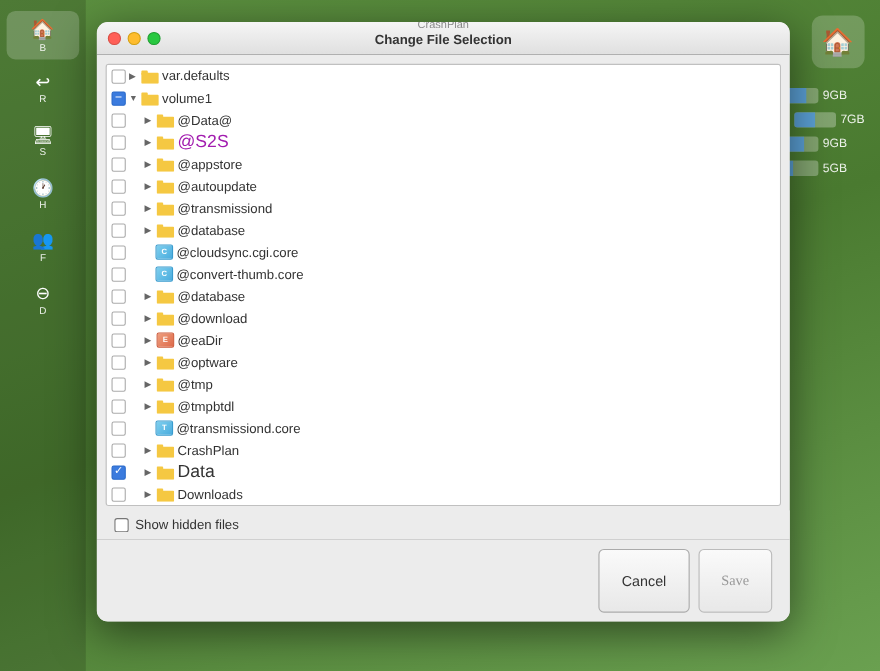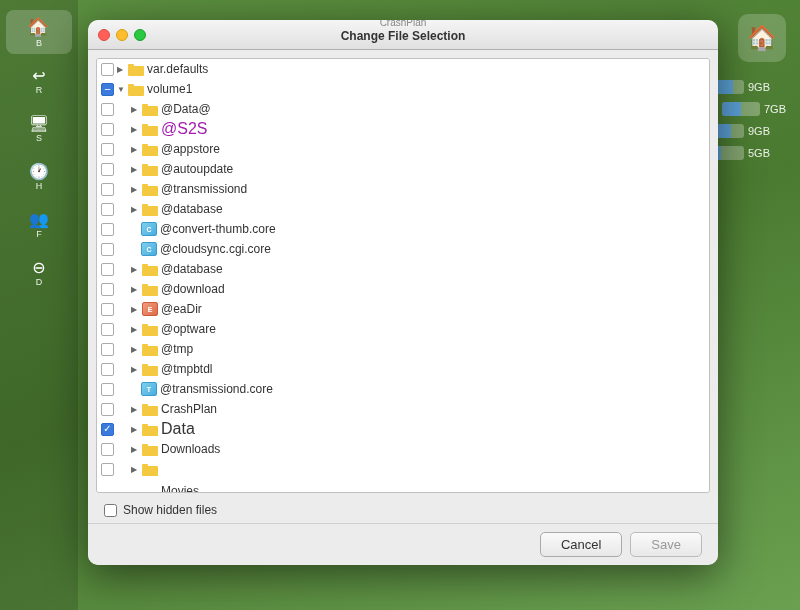--- a/index.html
+++ b/index.html
@@ -186,31 +186,31 @@
         <span style="font-size:12px;color:#333;">@database</span>
       </div>
 
       <div style="display:flex;align-items:center;height:20px;padding-left:4px;">
         <div style="width:13px;height:13px;border:1px solid #aaa;border-radius:2px;background:#fff;margin-right:3px;flex-shrink:0;"></div>
         <span style="width:14px;display:inline-block;flex-shrink:0;"></span>
         <span style="width:10px;display:inline-block;flex-shrink:0;"></span>
         <div style="width:16px;height:14px;margin-right:3px;flex-shrink:0;background:linear-gradient(135deg,#7ecfee,#4aacde);border:1px solid #3a9cce;border-radius:2px;display:flex;align-items:center;justify-content:center;">
           <span style="font-size:7px;color:white;font-weight:bold;">C</span>
         </div>
-        <span style="font-size:12px;color:#333;">@convert-thumb.core</span>
+        <span style="font-size:12px;color:#333;">@cloudsync.cgi.core</span>
       </div>
 
       <div style="display:flex;align-items:center;height:20px;padding-left:4px;">
         <div style="width:13px;height:13px;border:1px solid #aaa;border-radius:2px;background:#fff;margin-right:3px;flex-shrink:0;"></div>
         <span style="width:14px;display:inline-block;flex-shrink:0;"></span>
         <span style="width:10px;display:inline-block;flex-shrink:0;"></span>
         <div style="width:16px;height:14px;margin-right:3px;flex-shrink:0;background:linear-gradient(135deg,#7ecfee,#4aacde);border:1px solid #3a9cce;border-radius:2px;display:flex;align-items:center;justify-content:center;">
           <span style="font-size:7px;color:white;font-weight:bold;">C</span>
         </div>
-        <span style="font-size:12px;color:#333;">@cloudsync.cgi.core</span>
+        <span style="font-size:12px;color:#333;">@convert-thumb.core</span>
       </div>
 
       <div style="display:flex;align-items:center;height:20px;padding-left:4px;">
         <div style="width:13px;height:13px;border:1px solid #aaa;border-radius:2px;background:#fff;margin-right:3px;flex-shrink:0;"></div>
         <span style="width:14px;display:inline-block;flex-shrink:0;"></span>
         <span style="width:10px;font-size:8px;color:#666;margin-right:1px;">▶</span>
         <svg width="16" height="13" style="margin-right:3px;flex-shrink:0;" viewBox="0 0 16 13">
           <rect x="0" y="3" width="16" height="10" rx="1" fill="#f5c842"></rect>
           <rect x="0" y="1" width="6" height="3" rx="1" fill="#f5c842"></rect>
         </svg>
@@ -330,17 +330,17 @@
 
     </div>
 
     <div style="padding:6px 16px; display:flex;align-items:center; background:#ececec; flex-shrink:0;">
       <input type="checkbox" style="margin-right: 6px; width: 13px; height: 13px;">
       <span style="font-size:12px;color:#333;">Show hidden files</span>
     </div>
 
     <div style="padding:8px 16px; background:#ececec; border-top:1px solid #d0d0d0; display:flex;justify-content:flex-end;gap:8px; border-radius:0 0 10px 10px; flex-shrink:0;">
       <button style="padding:4px 20px;border-radius:5px;font-size:13px;cursor:pointer;border:1px solid #aaa;background:linear-gradient(180deg,#fafafa 0%,#e8e8e8 100%);color:#333;">Cancel</button>
-      <button style="padding:4px 20px;border-radius:5px;font-size:13px;cursor:pointer;border:1px solid #bbb;background:linear-gradient(180deg,#fafafa 0%,#e8e8e8 100%);color:#999;">Save</button>
+      <button style="padding:20px 20px;border-radius:5px;font-size:13px;cursor:pointer;border:1px solid #bbb;background:linear-gradient(180deg,#fafafa 0%,#e8e8e8 100%);color:#999;font-family:Liberation Serif, serif;">Save</button>
     </div>
 
   </div>
 </div>
 
 </body></html>

